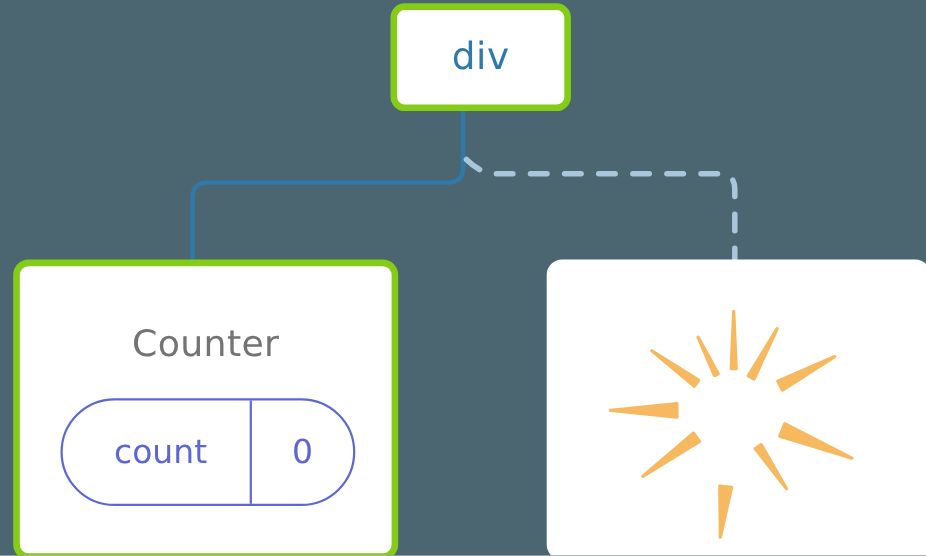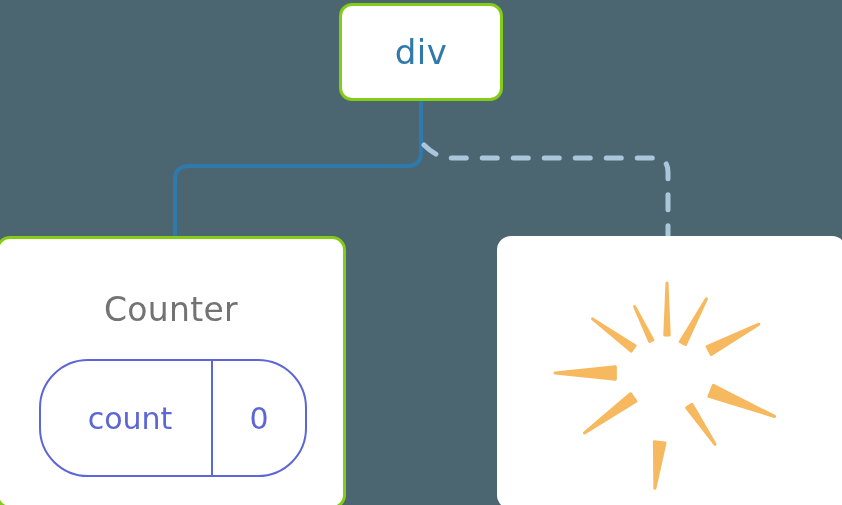--- a/index.html
+++ b/index.html
@@ -33,21 +33,22 @@
   }
 
   
   .node {
     position: absolute;
     background: #ffffff;
     box-sizing: border-box;
     z-index: 2;
   }
   .node.bordered {
-    border: 3px solid #84cc16;
+    border: 6px solid #84cc16;
+    margin-left: 16px;
   }
 
   
   #node-div {
     left: 339px;
     top: 3px;
     width: 164px;
     height: 98px;
     border-radius: 13px;
     display: flex;
@@ -77,21 +78,21 @@
     font-size: 33px;
     line-height: 1;
     margin-top: 54px;
     letter-spacing: 0.3px;
   }
 
   
   .state-pill {
     margin-top: 33px;
     margin-left: 4px;
-    height: 118px;
+    height: 98px;
     border: 2px solid #5c66d6;
     border-radius: 49px;
     display: flex;
     align-items: stretch;
     box-sizing: border-box;
   }
   .state-pill .pill-key {
     display: flex;
     align-items: center;
     justify-content: center;

